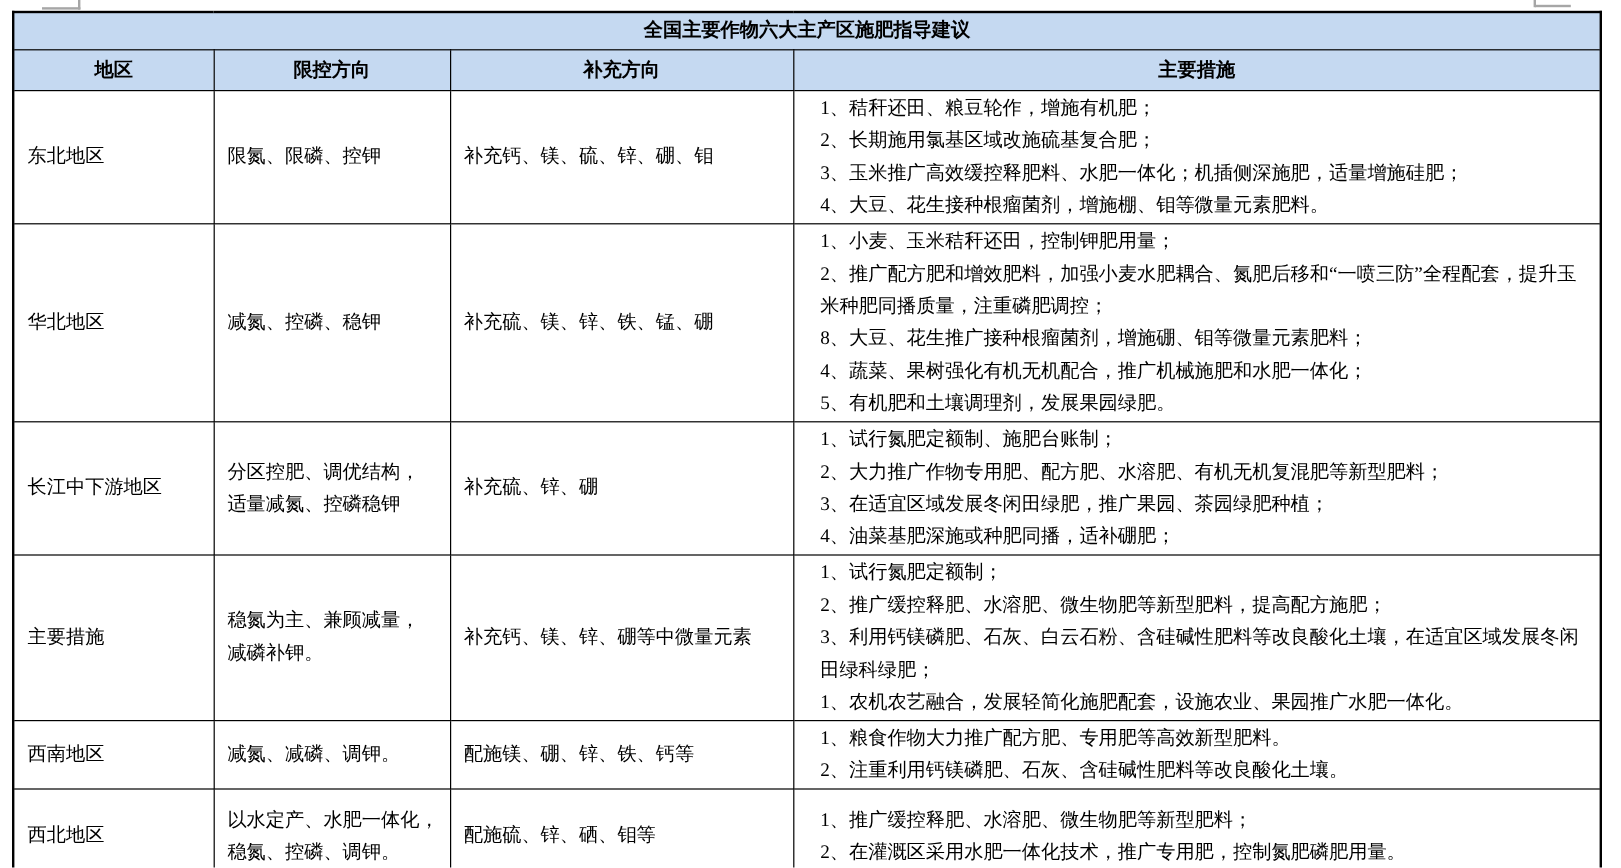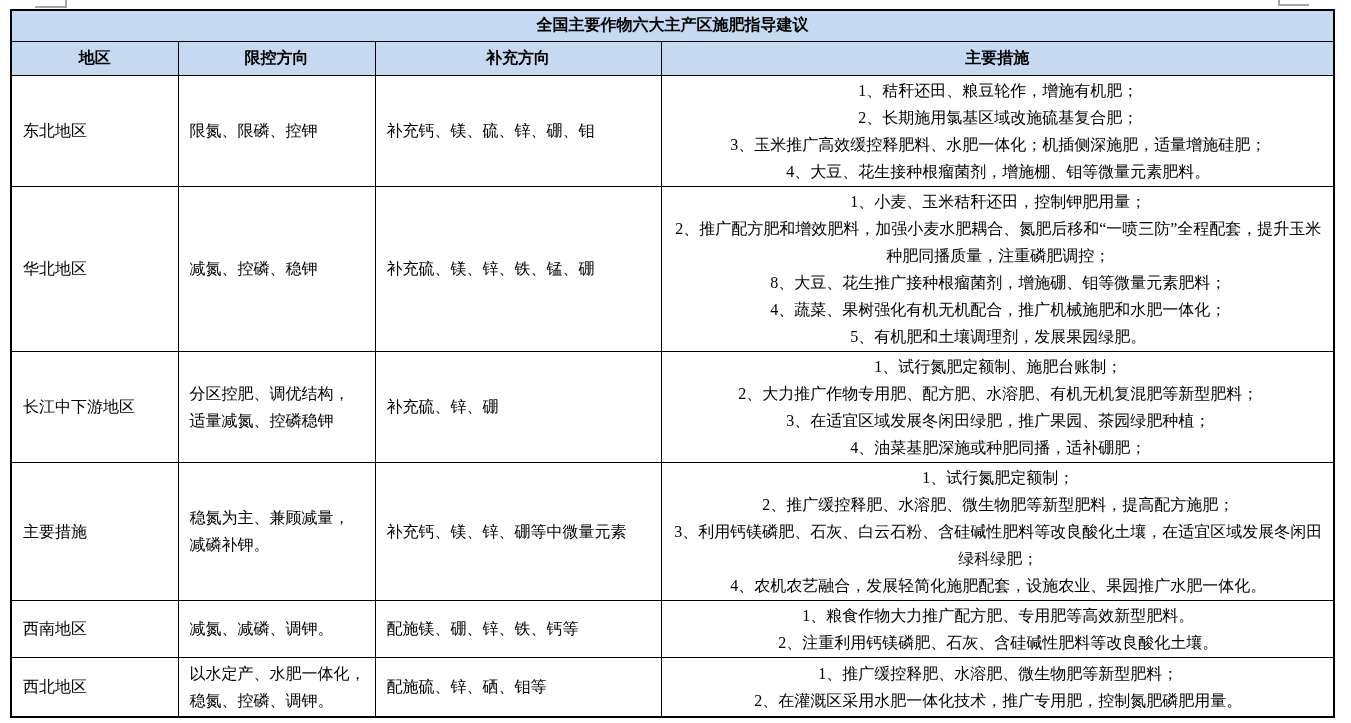--- a/index.html
+++ b/index.html
@@ -50,27 +50,27 @@
   }
   .header-row th {
     background: var(--header-bg);
     height: 34px;
     font-weight: bold;
     text-align: center;
     padding: 0 6px;
   }
   .fert td {
     line-height: 27px;
-    padding: 2px 9px;
+    padding: 12px 9px;
   }
   td.c-region, td.c-restrict, td.c-supplement {
     white-space: pre-wrap;
     padding-left: 11px;
   }
-  td.c-measures { padding: 1px 6px 1px 8px; text-align: center; }
+  td.c-measures { padding: 1px 6px 1px 22px; }
   .measure-line { line-height: 27px; }
 
   col.col-region     { width: 167px; }
   col.col-restrict   { width: 197px; }
   col.col-supplement { width: 286px; }
   col.col-measures   { width: 673px; }
 </style>
 </head>
 <body>
 
@@ -137,21 +137,21 @@
     </tr>
         <tr>
       <td class="c-region">主要措施</td>
       <td class="c-restrict">稳氮为主、兼顾减量，
 减磷补钾。</td>
       <td class="c-supplement">补充钙、镁、锌、硼等中微量元素</td>
       <td class="c-measures">
             <div class="measure-line">1、试行氮肥定额制；</div>
             <div class="measure-line">2、推广缓控释肥、水溶肥、微生物肥等新型肥料，提高配方施肥；</div>
             <div class="measure-line">3、利用钙镁磷肥、石灰、白云石粉、含硅碱性肥料等改良酸化土壤，在适宜区域发展冬闲田绿科绿肥；</div>
-            <div class="measure-line">4、农机农艺融合，发展轻简化施肥配套，设施农业、果园推广水肥一体化。</div>
+            <div class="measure-line">1、农机农艺融合，发展轻简化施肥配套，设施农业、果园推广水肥一体化。</div>
           </td>
     </tr>
         <tr>
       <td class="c-region">西南地区</td>
       <td class="c-restrict">减氮、减磷、调钾。</td>
       <td class="c-supplement">配施镁、硼、锌、铁、钙等</td>
       <td class="c-measures">
             <div class="measure-line">1、粮食作物大力推广配方肥、专用肥等高效新型肥料。</div>
             <div class="measure-line">2、注重利用钙镁磷肥、石灰、含硅碱性肥料等改良酸化土壤。</div>
           </td>

